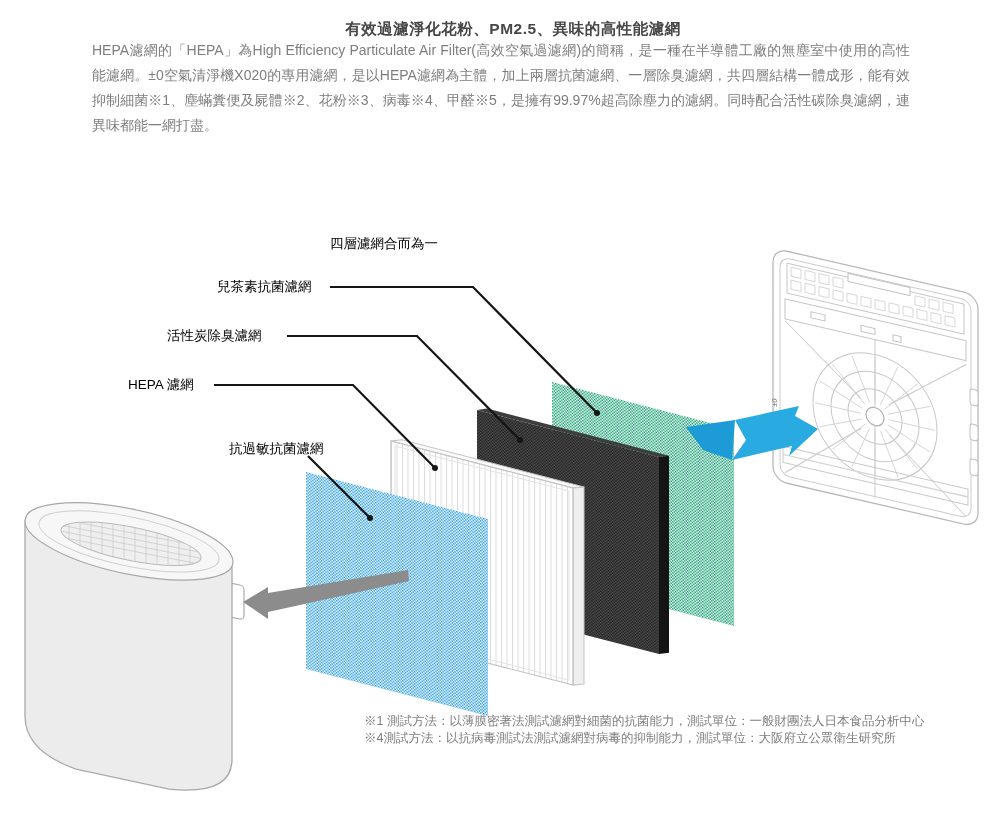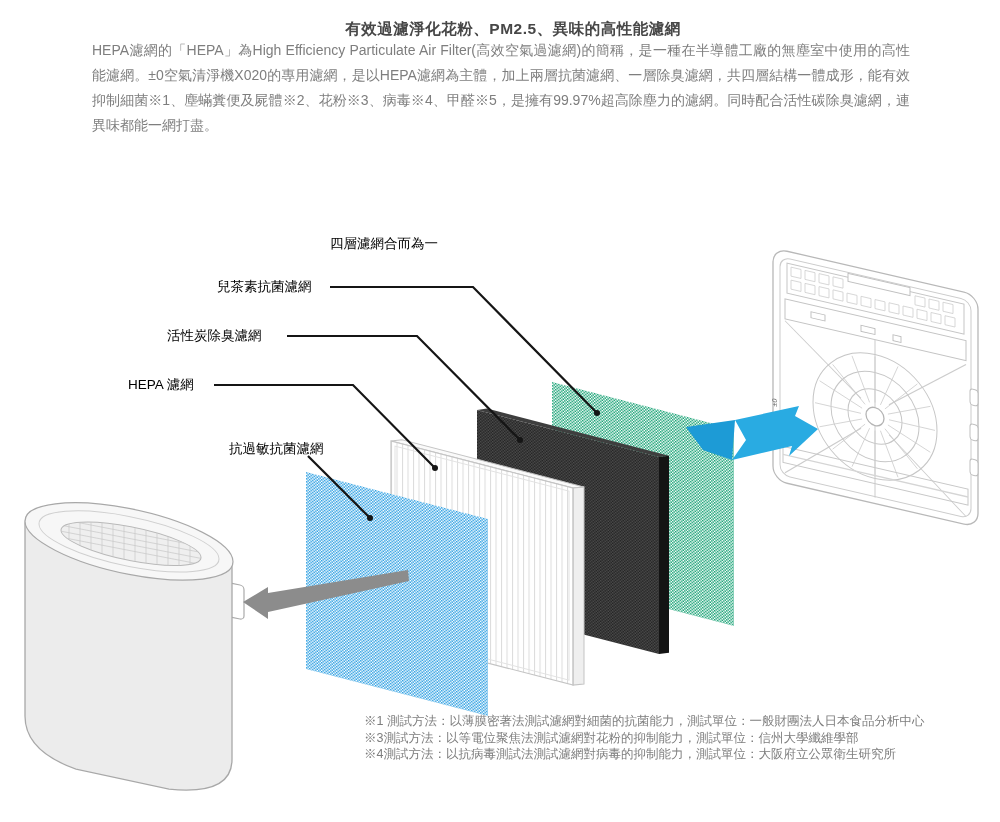--- a/index.html
+++ b/index.html
@@ -197,17 +197,16 @@
   </svg>
 
   <div class="lbl lbl-combined">四層濾網合而為一</div>
   <div class="lbl lbl-catechin">兒茶素抗菌濾網</div>
   <div class="lbl lbl-carbon">活性炭除臭濾網</div>
   <div class="lbl lbl-hepa">HEPA 濾網</div>
   <div class="lbl lbl-allergy">抗過敏抗菌濾網</div>
 
   <div class="footnotes">
     <p>※1 測試方法：以薄膜密著法測試濾網對細菌的抗菌能力，測試單位：一般財團法人日本食品分析中心</p>
-    <p>※3測試方法：以等電位聚焦法測試濾網對花粉的抑制能力，測試單位：信州大學纖維學部</p>
     <p>※4測試方法：以抗病毒測試法測試濾網對病毒的抑制能力，測試單位：大阪府立公眾衛生研究所</p>
   </div>
 
 </div>
 
 </body></html>

